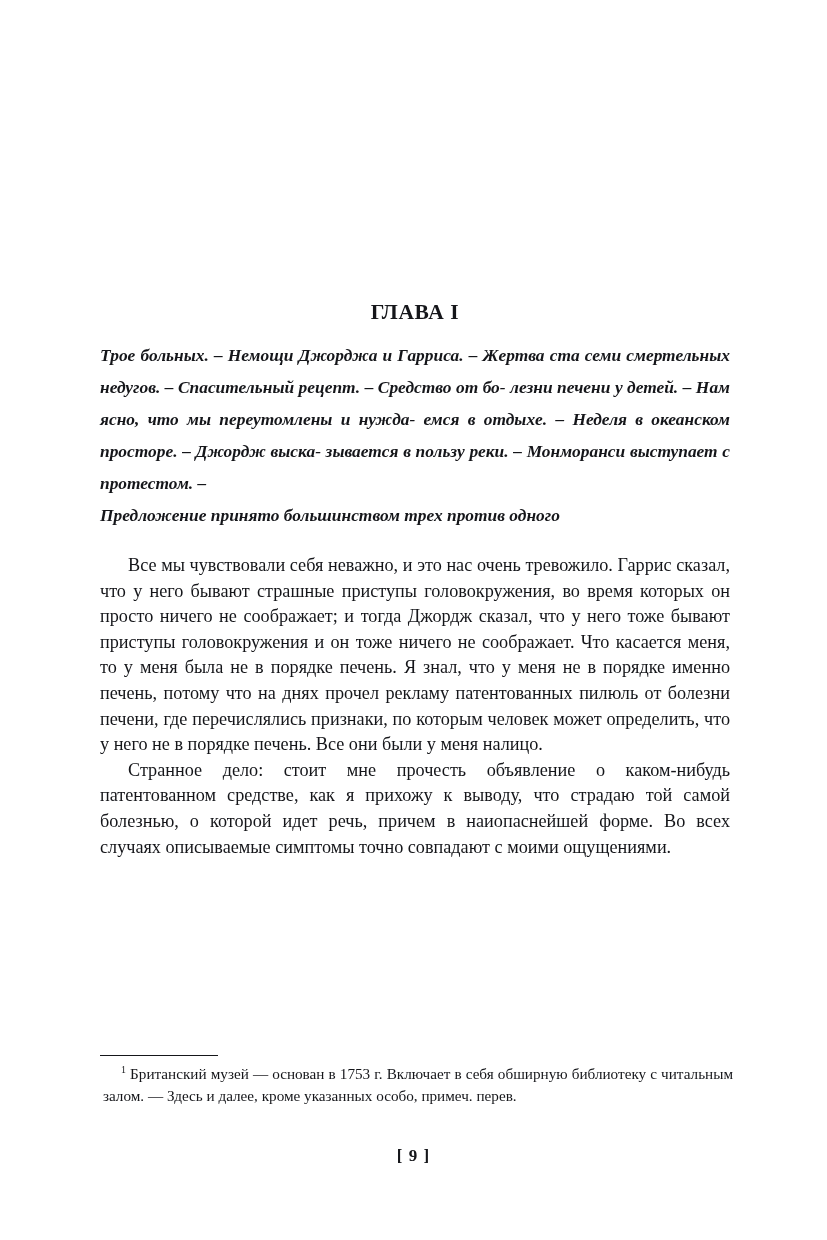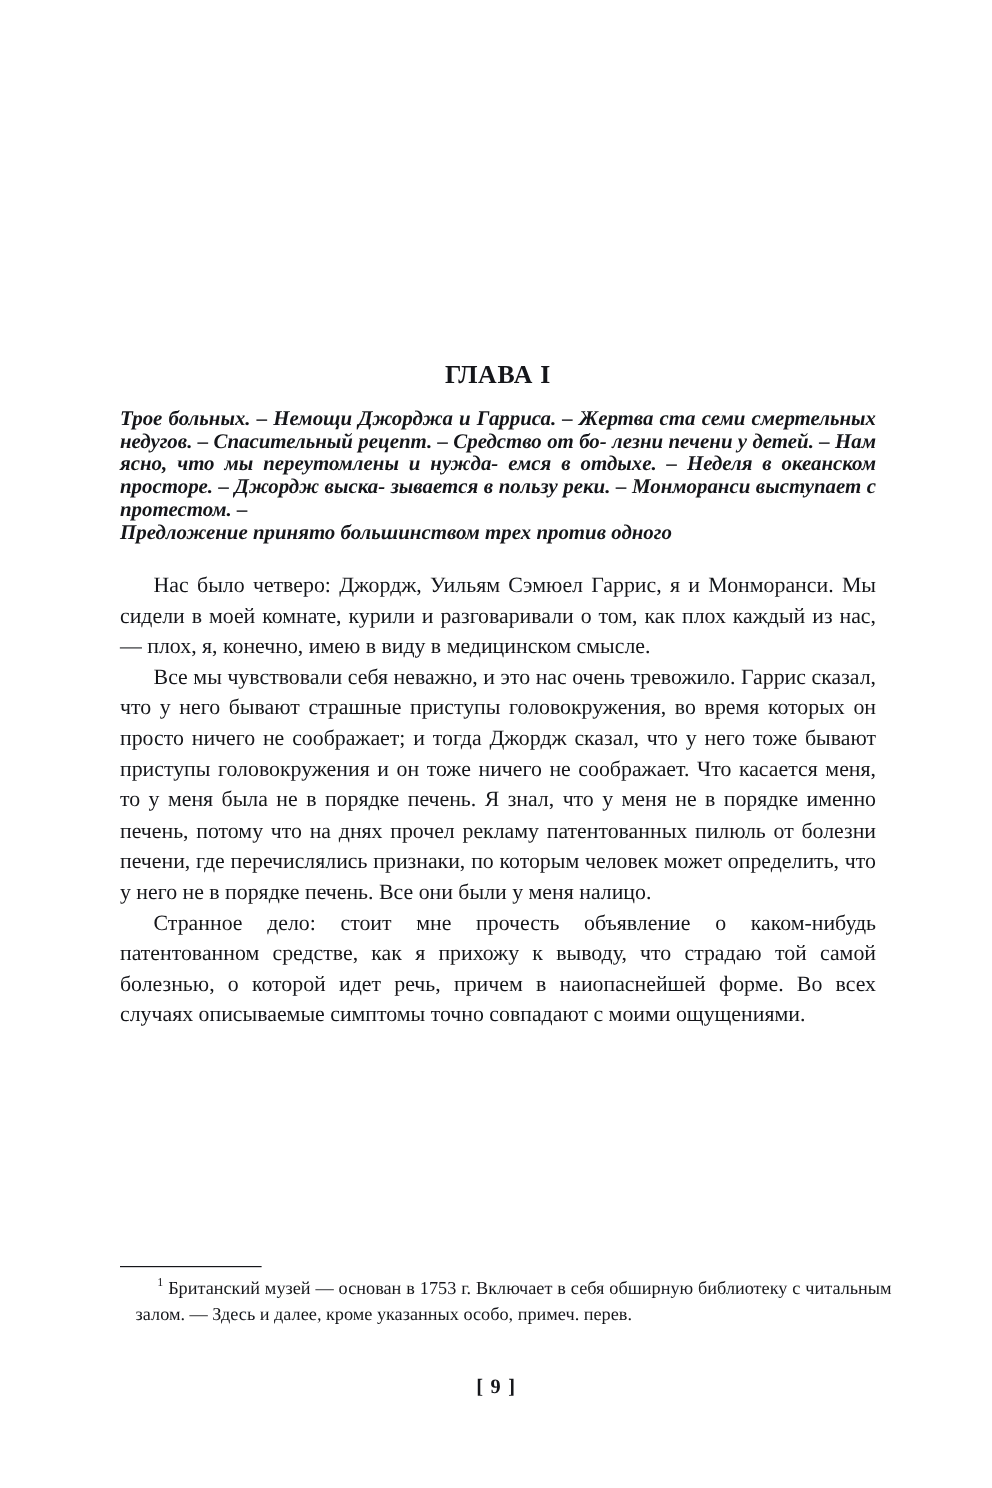--- a/index.html
+++ b/index.html
@@ -35,21 +35,21 @@
     font-size: 21.5px;
     font-weight: bold;
     letter-spacing: 0.6px;
     margin: 0 0 14px 0;
     font-family: "Liberation Serif", serif;
   }
   .synopsis {
     font-style: italic;
     font-weight: bold;
     font-size: 17.4px;
-    line-height: 19px;
+    line-height: 32px;
     text-align: justify;
     text-align-last: left;
     margin: 0 0 22px 0;
     hyphens: manual;
   }
   .synopsis .last-line {
     display: block;
     text-align: center;
   }
   p.body-par {
@@ -73,21 +73,21 @@
   .footnote-rule {
     position: absolute;
     left: 100px;
     top: 1055px;
     width: 118px;
     height: 1px;
     background: #15161a;
   }
   .footnote {
     position: absolute;
-    left: 113px;
+    left: 103px;
     top: 1063px;
     width: 630px;
     font-size: 15.2px;
     line-height: 21.6px;
     text-align: justify;
     text-align-last: left;
   }
   .footnote .fn-indent {
     display: inline-block;
     width: 18px;
@@ -117,21 +117,20 @@
 
     <div class="synopsis">
       <span>Трое больных. – Немощи Джорджа и Гарриса. – Жертва ста семи</span>
       <span>смертельных недугов. – Спасительный рецепт. – Средство от бо-</span>
       <span>лезни печени у детей. – Нам ясно, что мы переутомлены и нужда-</span>
       <span>емся в отдыхе. – Неделя в океанском просторе. – Джордж выска-</span>
       <span>зывается в пользу реки. – Монморанси выступает с протестом. –</span>
       <span class="last-line">Предложение принято большинством трех против одного</span>
     </div>
 
-    <p class="body-par">Нас было четверо: Джордж, Уильям Сэмюел Гаррис, я и Мон­моранси. Мы сидели в моей комнате, курили и разговаривали о том, как плох каждый из нас, — плох, я, конечно, имею в виду в медицинском смысле.</p>
 
     <p class="body-par"><span>Все мы чувствовали себя неважно, и это нас очень тревожило. Гаррис сказал, что </span><span class="ital">у него</span><span> бывают страшные приступы головокружения, во время которых он просто ничего не соображает; и тогда Джордж сказал, что у него тоже бывают приступы головокружения и он тоже ничего не соображает. Что касается меня, то у меня была не в порядке печень. Я знал, что у меня не в порядке именно печень, потому что на днях прочел рекламу патентованных пилюль от болезни печени, где перечислялись признаки, по которым человек может определить, что у него не в порядке печень. Все они были у меня налицо.</span></p>
 
     <p class="body-par">Странное дело: стоит мне прочесть объявление о каком-нибудь патентованном средстве, как я прихожу к выводу, что страдаю той самой болезнью, о которой идет речь, причем в наиопаснейшей форме. Во всех случаях описываемые симптомы точно совпадают с моими ощущениями.</p>
 
 
   </div>
 
   <div class="footnote-rule"></div>
 

